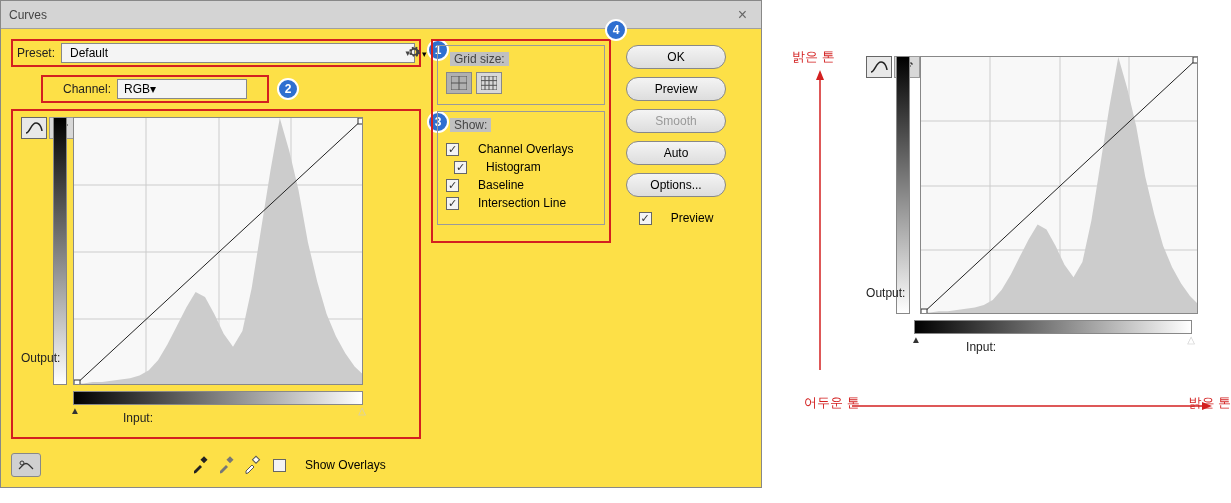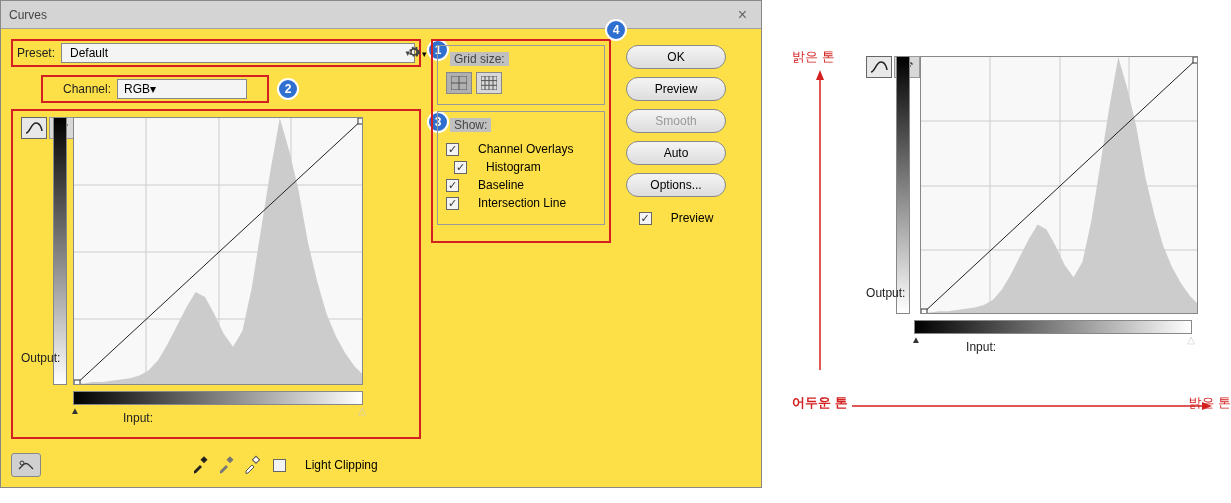--- a/index.html
+++ b/index.html
@@ -258,21 +258,21 @@
               <path d="M3 17l6-6 2 2-6 6-2 .5z" fill="#777"></path>
               <rect x="11" y="3" width="5" height="5" transform="rotate(45 13 5)" fill="#777"></rect>
             </svg></span>
         <span><svg class="dropper" viewBox="0 0 20 20">
               <path d="M3 17l6-6 2 2-6 6-2 .5z" fill="#fff" stroke="#555"></path>
               <rect x="11" y="3" width="5" height="5" transform="rotate(45 13 5)" fill="#fff" stroke="#555"></rect>
             </svg></span>
       </div>
       <div class="chk">
           <div class="chk-box"></div>
-          <span>Light Clipping</span>
+          <span>Show Overlays</span>
         </div>
     </div>
   </div>
 
   <div class="right-panel">
     <div class="red-text" style="position:absolute; left:0; top:48px;">밝은 톤</div>
     <svg width="16" height="310" style="position:absolute; left:20px; top:70px;">
       <line x1="8" y1="300" x2="8" y2="6" stroke="#d32020" stroke-width="1.5"></line>
       <polygon points="8,0 4,10 12,10" fill="#d32020"></polygon>
     </svg>
@@ -308,20 +308,20 @@
         </svg>
       </div>
       <div class="output-lbl label">Output:</div>
       <div class="hgrad">
         <span class="tri-b">▲</span>
         <span class="tri-w">△</span>
       </div>
       <div class="input-lbl label" style="left:100px;">Input:</div>
     </div>
 
-    <div class="red-text" style="position:absolute; left:0; top:394px;font-weight:bold;">어두운 톤</div>
+    <div class="red-text" style="position:absolute; left:12px; top:394px;">어두운 톤</div>
     <svg width="360" height="16" style="position:absolute; left:60px; top:398px;">
       <line x1="0" y1="8" x2="350" y2="8" stroke="#d32020" stroke-width="1.5"></line>
       <polygon points="360,8 350,4 350,12" fill="#d32020"></polygon>
     </svg>
     <div class="red-text" style="position:absolute; right:0px; top:394px;">밝은 톤</div>
   </div>
 </div>
 
 </body></html>

